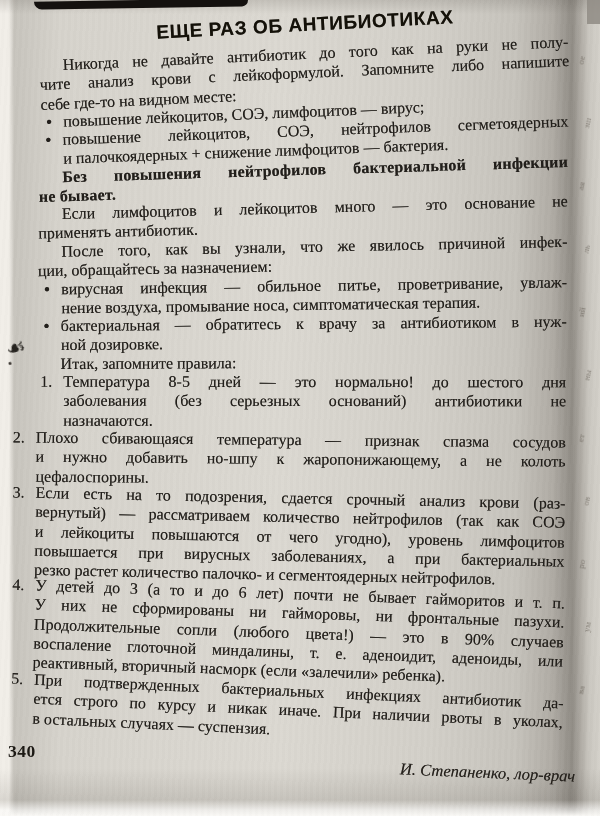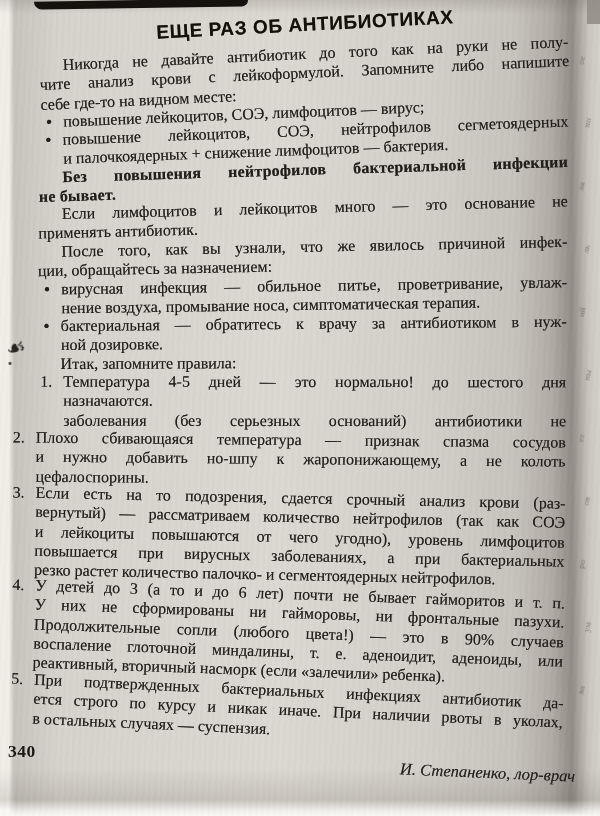--- a/index.html
+++ b/index.html
@@ -120,23 +120,23 @@
           <div class="line">бактериальная — обратитесь к врачу за антибиотиком в нуж-</div>
           <div class="line last">ной дозировке.</div>
         </div>
       </div>
       <div class="block para" style="transform: translateX(6.6px) rotate(-0.24deg);">
         <div class="line last">Итак, запомните правила:</div>
       </div>
       <div class="block numbered" style="transform: translateX(6.2px) rotate(0.07deg);">
         <div class="marker">1.</div>
         <div class="txt">
-          <div class="line">Температура 4-5 дней — это нормально! до шестого дня</div>
+          <div class="line">Температура 8-5 дней — это нормально! до шестого дня</div>
+          <div class="line">заболевания (без серьезных оснований) антибиотики не</div>
           <div class="line last">назначаются.</div>
-          <div class="line">заболевания (без серьезных оснований) антибиотики не</div>
         </div>
       </div>
       <div class="block numbered hang" style="transform: translateX(5.6px) rotate(0.54deg);">
         <div class="marker">2.</div>
         <div class="txt">
           <div class="line">Плохо сбивающаяся температура — признак спазма сосудов</div>
           <div class="line">и нужно добавить но-шпу к жаропонижающему, а не колоть</div>
           <div class="line last">цефалоспорины.</div>
         </div>
       </div>

